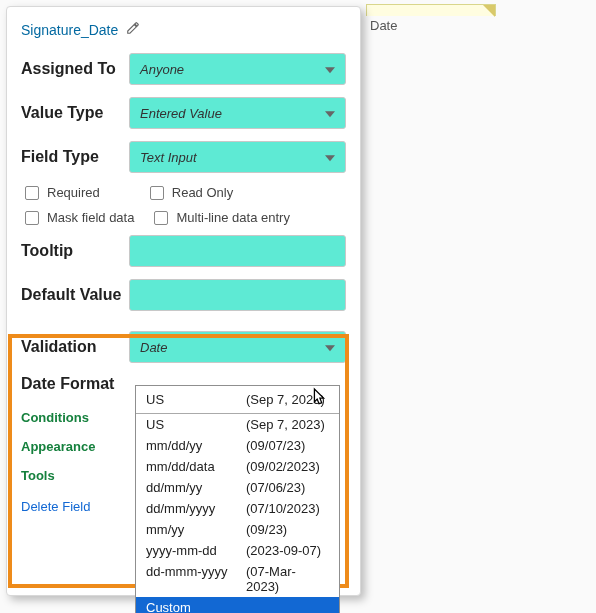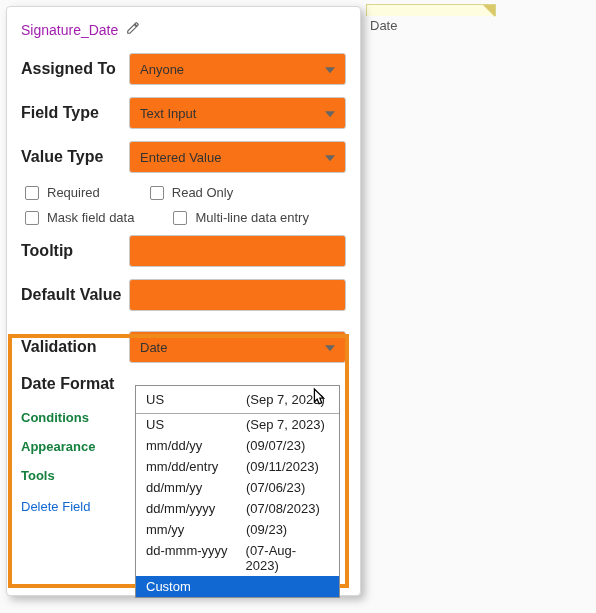--- a/index.html
+++ b/index.html
@@ -37,37 +37,38 @@
     width: 0; height: 0;
     border-left: 12px solid transparent;
     border-top: 12px solid #d9c96a;
   }
   .date-chip-label {
     font-size: 13px;
     color: #555;
     padding: 2px 4px;
   }
   .title-row { display: flex; align-items: center; gap: 8px; margin-bottom: 14px; }
-  .title-text { font-size: 14px; color: #a21caf; }
+  .title-text { font-size: 14px; color: #0369a1; }
   .edit-icon { width: 14px; height: 14px; color: #666; }
   .form-row { display: flex; align-items: center; margin-bottom: 12px; }
   .form-label { width: 108px; font-size: 16px; font-weight: 600; color: #222; flex-shrink: 0; }
   .select, .text-input {
     flex: 1;
     height: 32px;
     border: 1px solid #c8c8c8;
     border-radius: 3px;
-    background: #f97316;
+    background: #5eead4;
     padding: 0 28px 0 10px;
     font-size: 13px;
     color: #333;
     position: relative;
     display: flex;
     align-items: center;
     cursor: pointer;
+    font-style: italic;
   }
   .select::after {
     content: "";
     position: absolute;
     right: 10px;
     top: 50%;
     transform: translateY(-30%);
     width: 0; height: 0;
     border-left: 5px solid transparent;
     border-right: 5px solid transparent;
@@ -153,44 +154,44 @@
   </div>
 
   <div class="form-row">
     <div class="form-label">Assigned To</div>
     <div class="select">
       <span>Anyone</span>
     </div>
   </div>
 
   <div class="form-row">
+    <div class="form-label">Value Type</div>
+    <div class="select">
+      <span>Entered Value</span>
+    </div>
+  </div>
+
+  <div class="form-row">
     <div class="form-label">Field Type</div>
     <div class="select">
       <span>Text Input</span>
     </div>
   </div>
 
-  <div class="form-row">
-    <div class="form-label">Value Type</div>
-    <div class="select">
-      <span>Entered Value</span>
-    </div>
-  </div>
-
   <div class="checks-row">
     <div class="check">
       <span class="checkbox"></span>
       <span>Required</span>
     </div>
     <div class="check">
       <span class="checkbox"></span>
       <span>Read Only</span>
     </div>
   </div>
-  <div class="checks-row" style="gap:39px;">
+  <div class="checks-row" style="gap:20px;">
     <div class="check">
       <span class="checkbox"></span>
       <span>Mask field data</span>
     </div>
     <div class="check">
       <span class="checkbox"></span>
       <span>Multi-line data entry</span>
     </div>
   </div>
 
@@ -245,38 +246,42 @@
     <div id="dd-options">
         <div class="dd-opt">
           <span class="dd-fmt">US</span>
           <span>(Sep 7, 2023)</span>
         </div>
         <div class="dd-opt">
           <span class="dd-fmt">mm/dd/yy</span>
           <span>(09/07/23)</span>
         </div>
         <div class="dd-opt">
-          <span class="dd-fmt">mm/dd/entry</span>
-          <span>(09/11/2023)</span>
+          <span class="dd-fmt">mm/dd/data</span>
+          <span>(09/02/2023)</span>
         </div>
         <div class="dd-opt">
           <span class="dd-fmt">dd/mm/yy</span>
           <span>(07/06/23)</span>
         </div>
         <div class="dd-opt">
           <span class="dd-fmt">dd/mm/yyyy</span>
-          <span>(07/08/2023)</span>
+          <span>(07/10/2023)</span>
         </div>
         <div class="dd-opt">
           <span class="dd-fmt">mm/yy</span>
           <span>(09/23)</span>
         </div>
         <div class="dd-opt">
+          <span class="dd-fmt">yyyy-mm-dd</span>
+          <span>(2023-09-07)</span>
+        </div>
+        <div class="dd-opt">
           <span class="dd-fmt">dd-mmm-yyyy</span>
-          <span>(07-Aug-2023)</span>
+          <span>(07-Mar-2023)</span>
         </div>
         <div class="dd-opt highlight">
           <span class="dd-fmt">Custom</span>
         </div>
       </div>
   </div>
 
 </div>
 
 <div class="highlight-box"></div>

